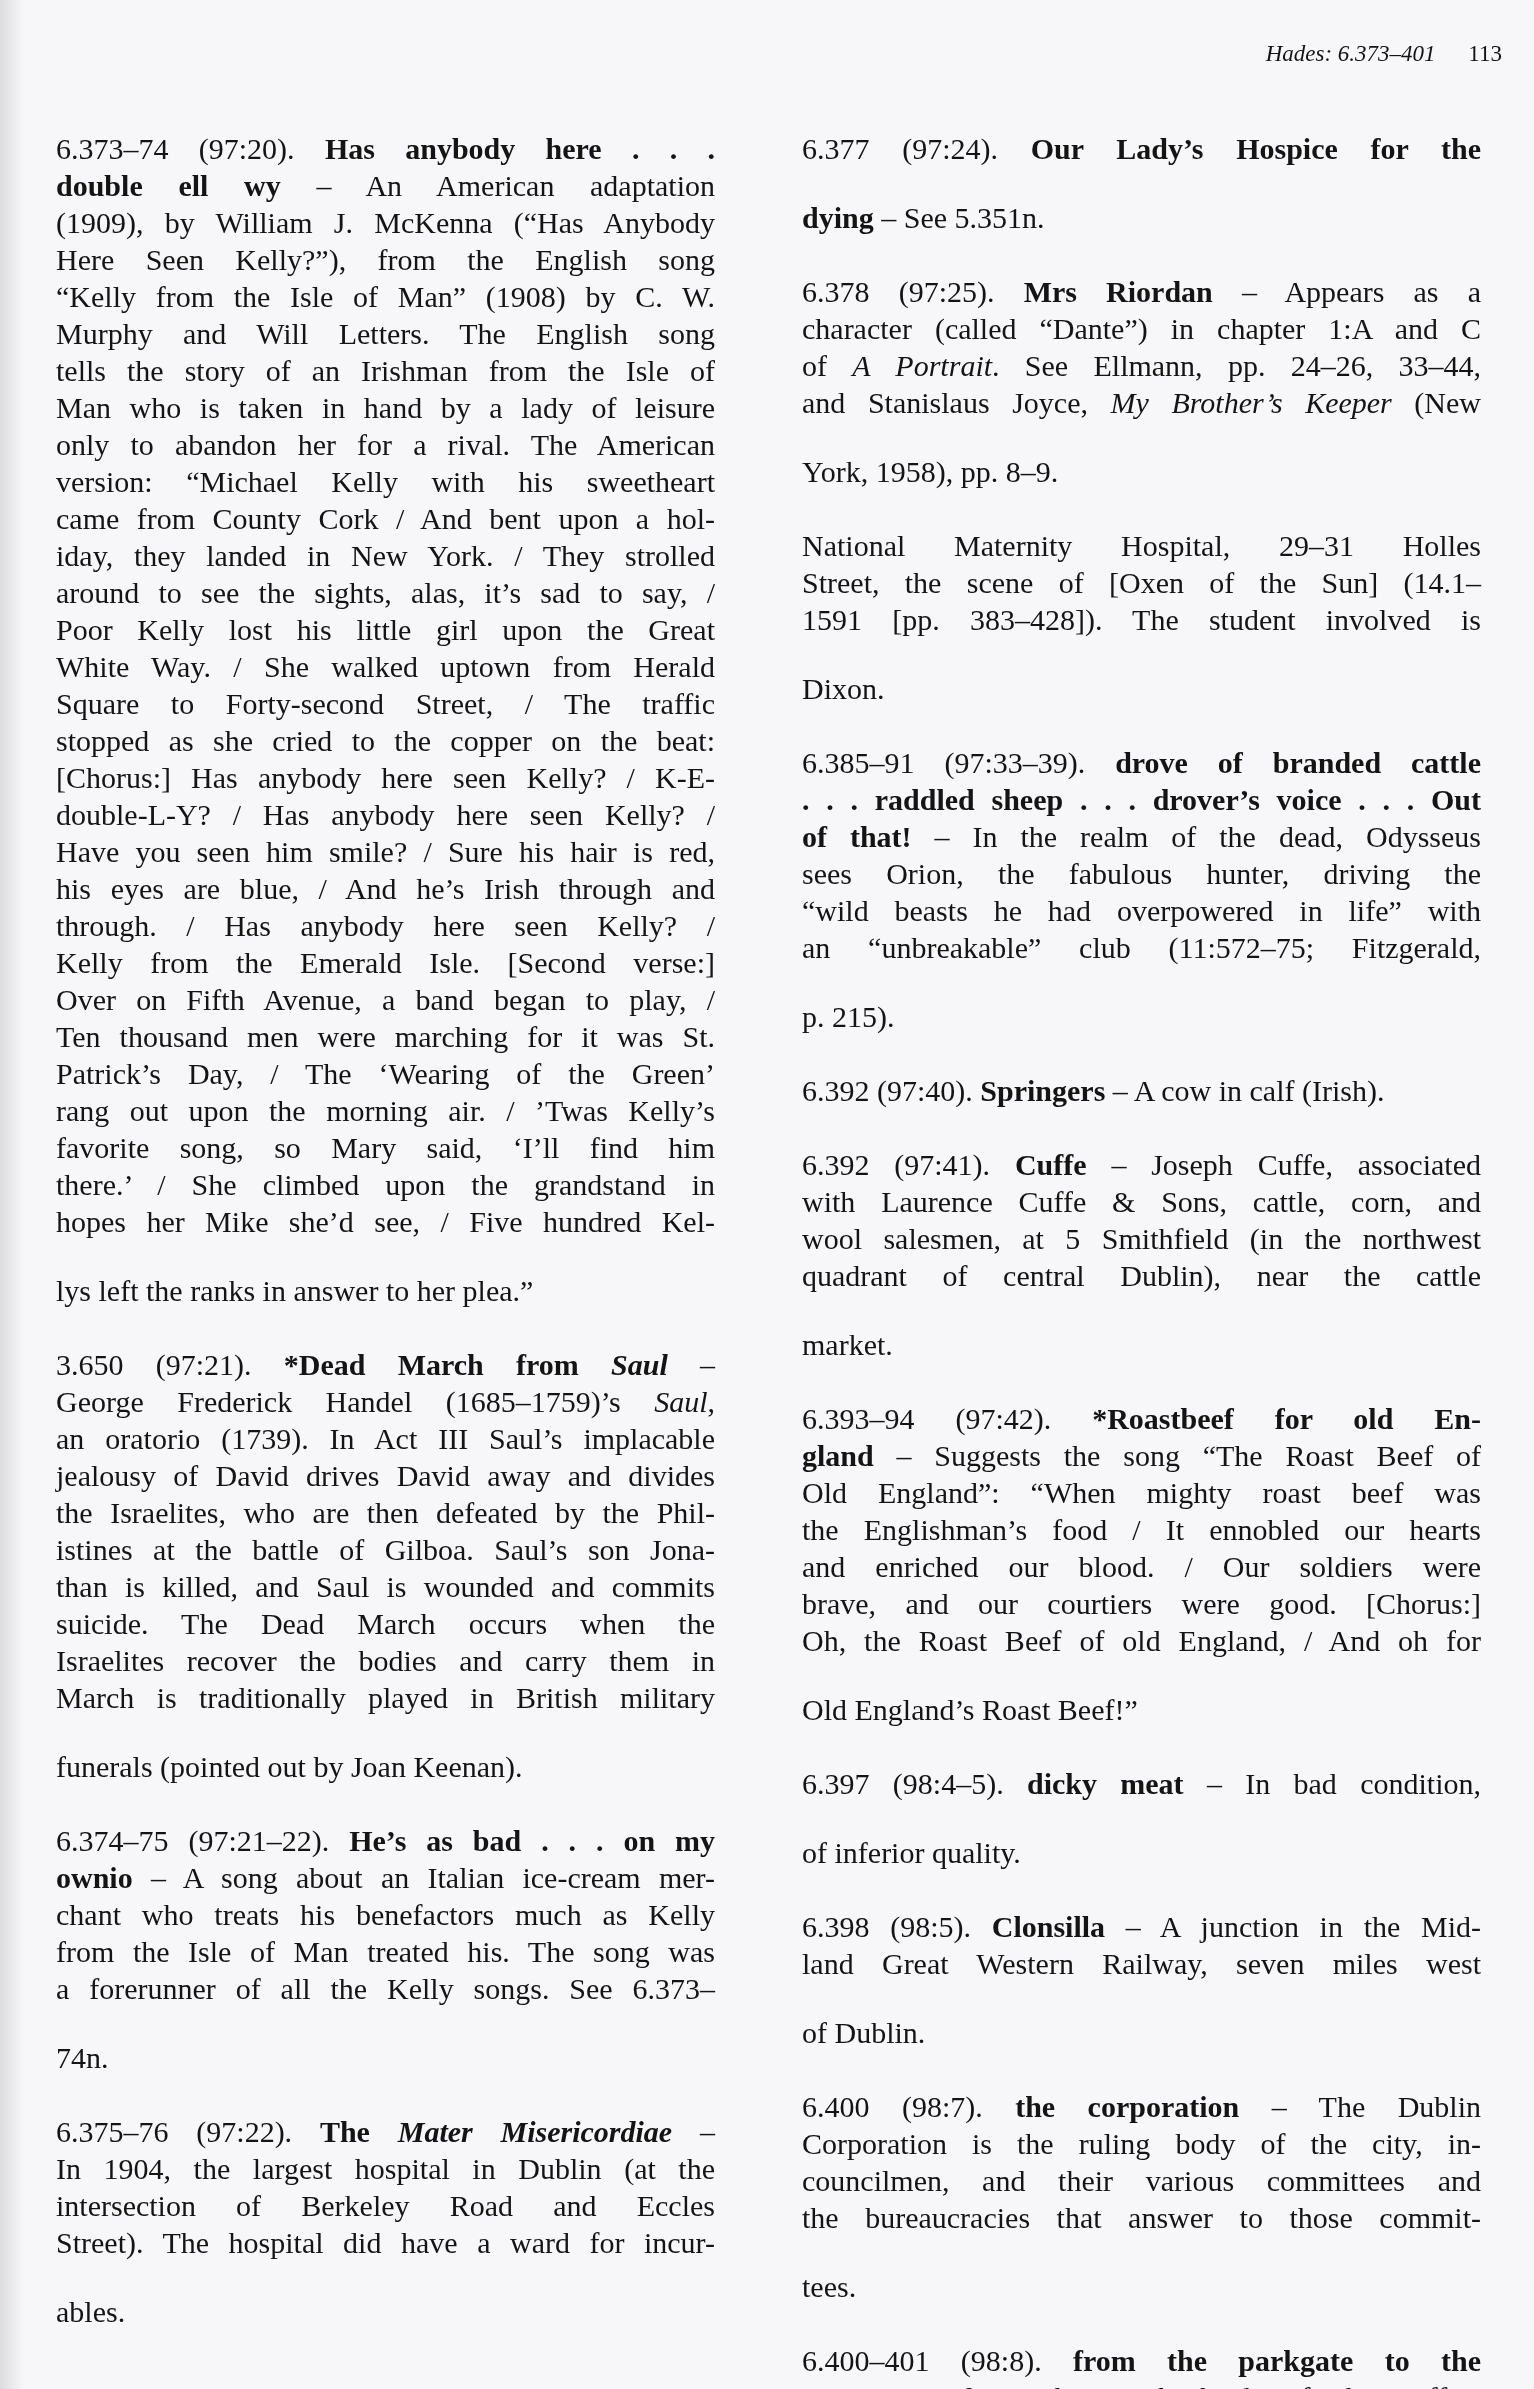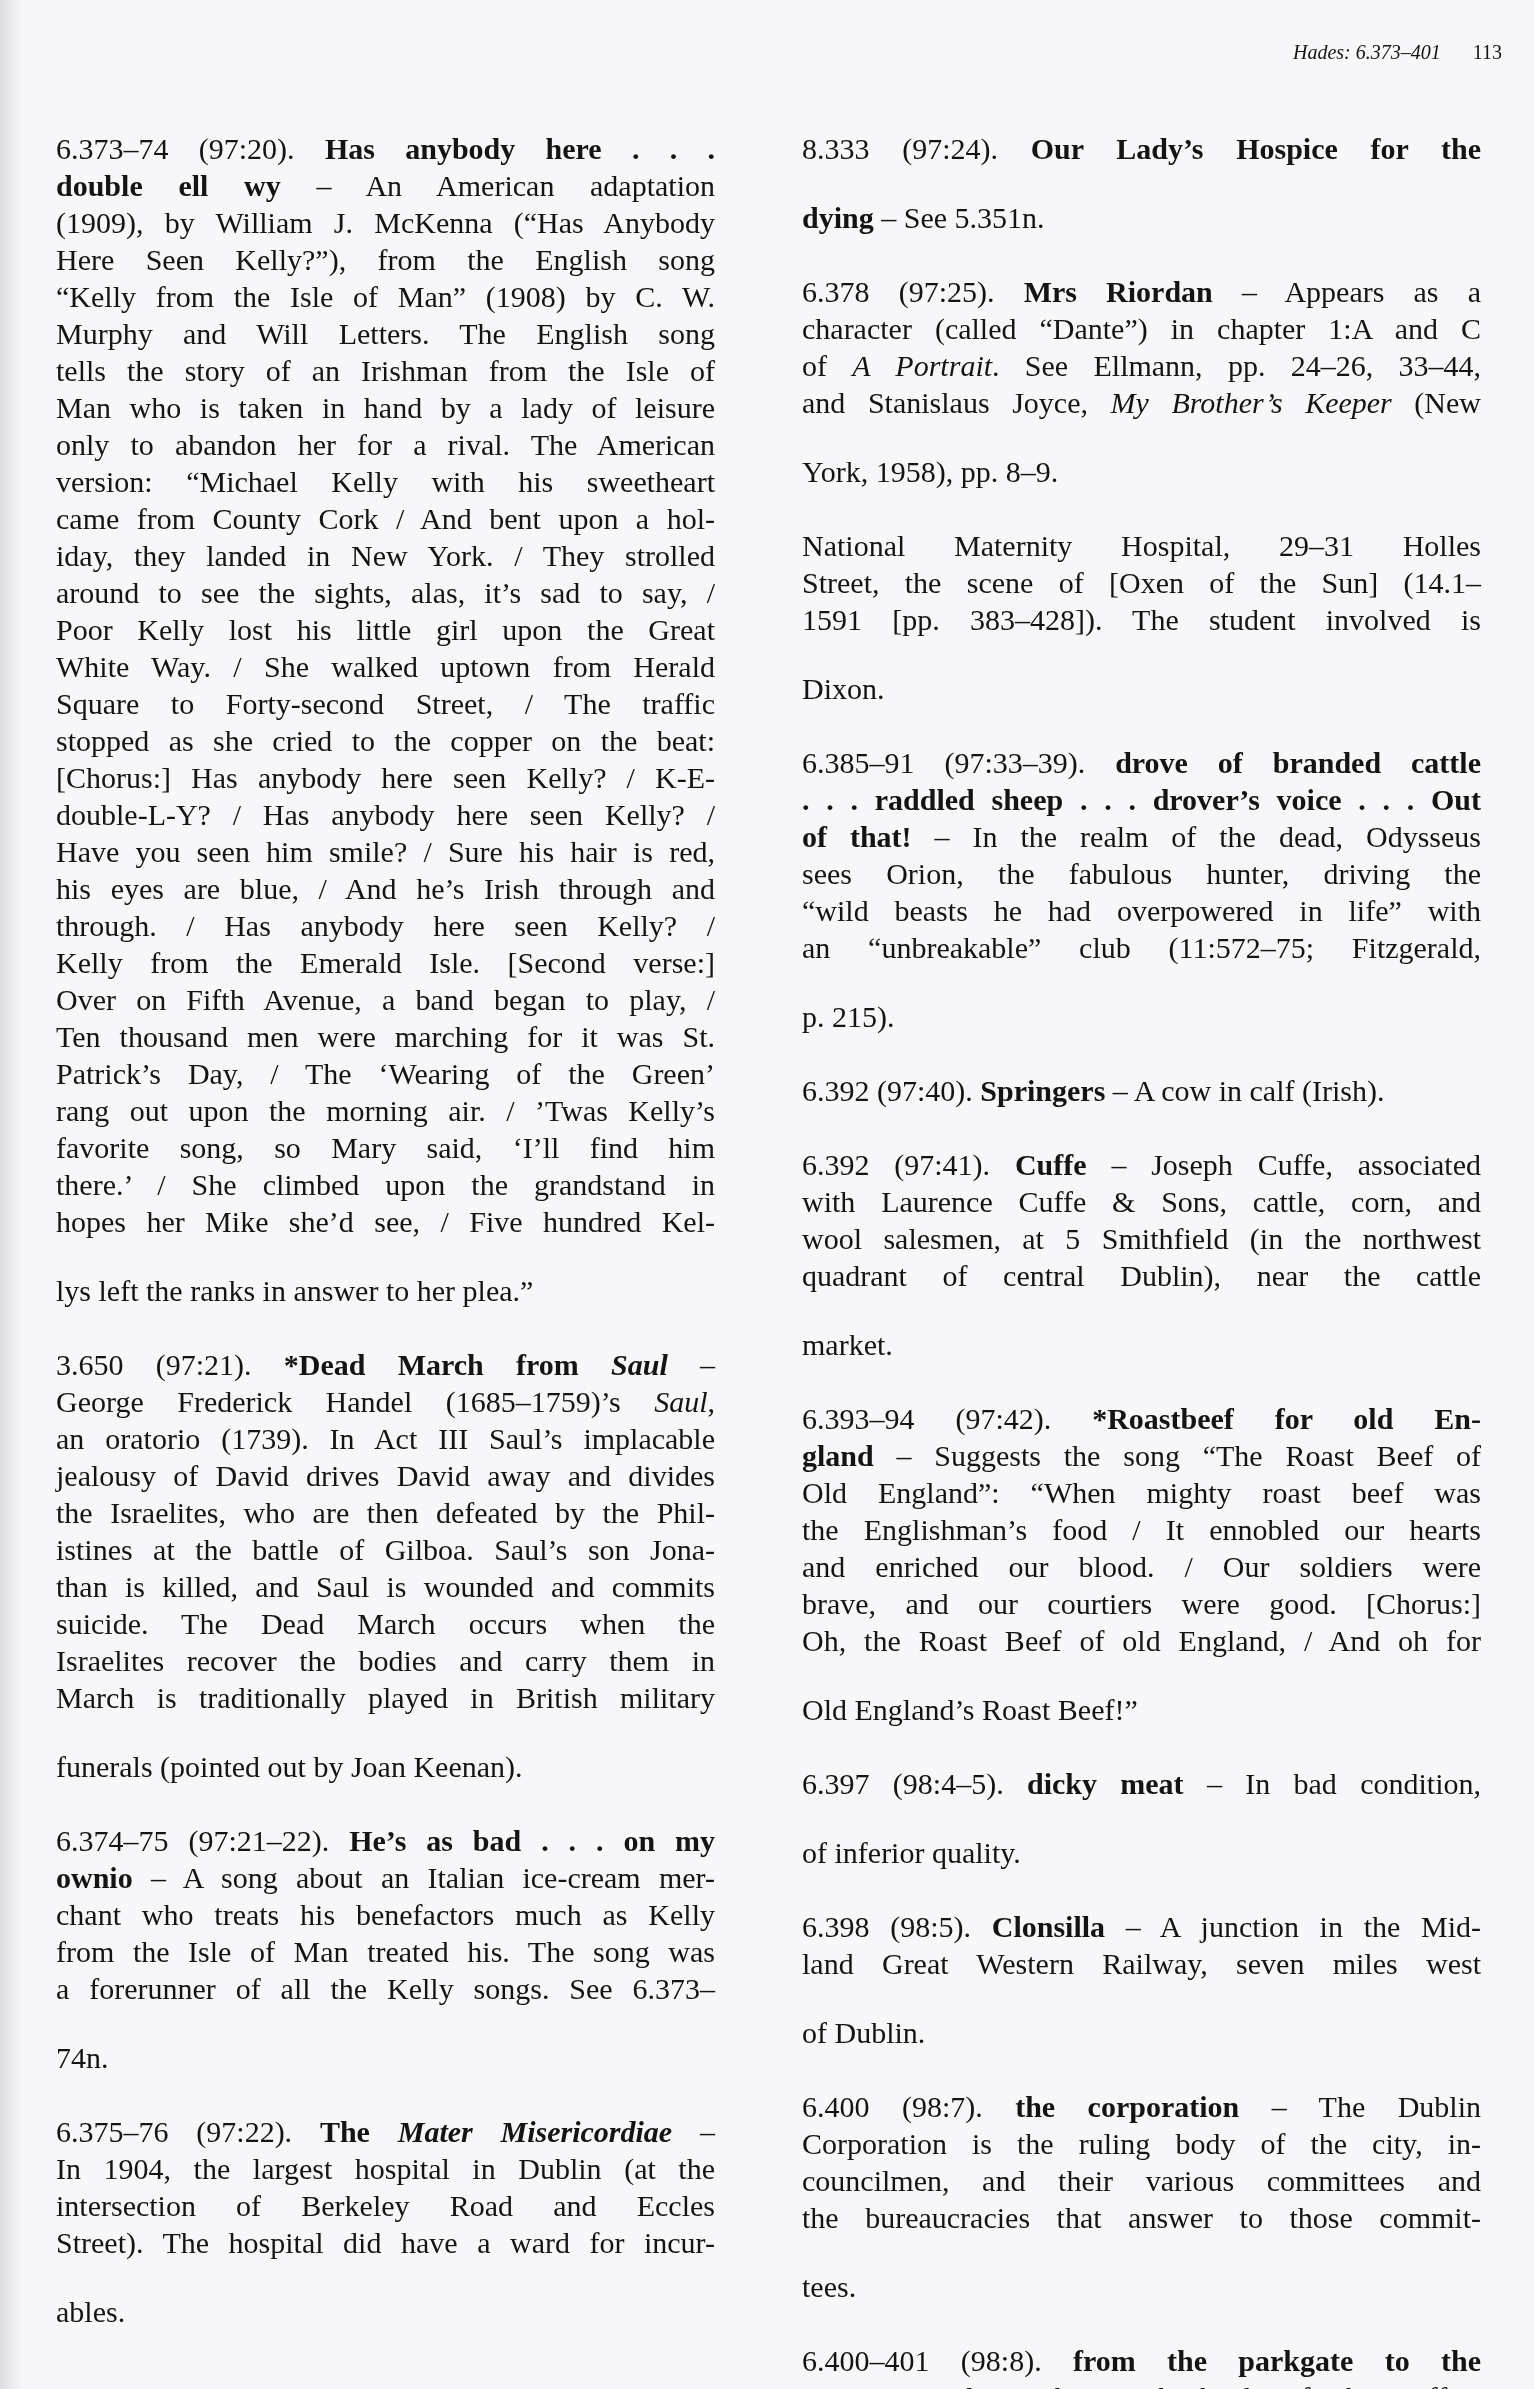--- a/index.html
+++ b/index.html
@@ -9,21 +9,21 @@
     position: relative; overflow: hidden;
     font-family: "Liberation Serif", "DejaVu Serif", serif;
     color: #141414;
   }
   .spine {
     position: absolute; left: 0; top: 0; width: 23.4px; height: 2389px;
     background: linear-gradient(to right, #dcdcde, #efeff1 70%, #f7f7f9);
   }
   .running-head {
     position: absolute; top: 41px; right: 32px;
-    font-size: 20px; white-space: nowrap;
+    font-size: 23px; white-space: nowrap;
   }
   .running-head .title { font-style: italic; margin-right: 27px; }
   .column { position: absolute; top: 130px; }
   .col-left { left: 56px; width: 659px; }
   .col-right { left: 802px; width: 679px; }
   .entry { margin: 0 0 37px 0; }
   .line {
     font-size: 30px; line-height: 37px; height: 37px;
     white-space: nowrap;
     text-align: justify; text-align-last: justify;
@@ -102,21 +102,21 @@
     <div class="entry">
       <div class="line"><span>6.375–76 (97:22). </span><span class="b">The </span><span class="bi">Mater Misericordiae</span><span> –</span></div>
       <div class="line"><span>In 1904, the largest hospital in Dublin (at the</span></div>
       <div class="line"><span>intersection of Berkeley Road and Eccles</span></div>
       <div class="line"><span>Street). The hospital did have a ward for incur-</span></div>
       <div class="line last"><span>ables.</span></div>
     </div>
   </div>
 <div class="column col-right">
     <div class="entry">
-      <div class="line"><span>8.333 (97:24). </span><span class="b">Our Lady’s Hospice for the</span></div>
+      <div class="line"><span>6.377 (97:24). </span><span class="b">Our Lady’s Hospice for the</span></div>
       <div class="line last"><span class="b">dying</span><span> – See 5.351n.</span></div>
     </div>
     <div class="entry">
       <div class="line"><span>6.378 (97:25). </span><span class="b">Mrs Riordan</span><span> – Appears as a</span></div>
       <div class="line"><span>character (called “Dante”) in chapter 1:A and C</span></div>
       <div class="line"><span>of </span><span class="i">A Portrait</span><span>. See Ellmann, pp. 24–26, 33–44,</span></div>
       <div class="line"><span>and Stanislaus Joyce, </span><span class="i">My Brother’s Keeper</span><span> (New</span></div>
       <div class="line last"><span>York, 1958), pp. 8–9.</span></div>
     </div>
     <div class="entry">

